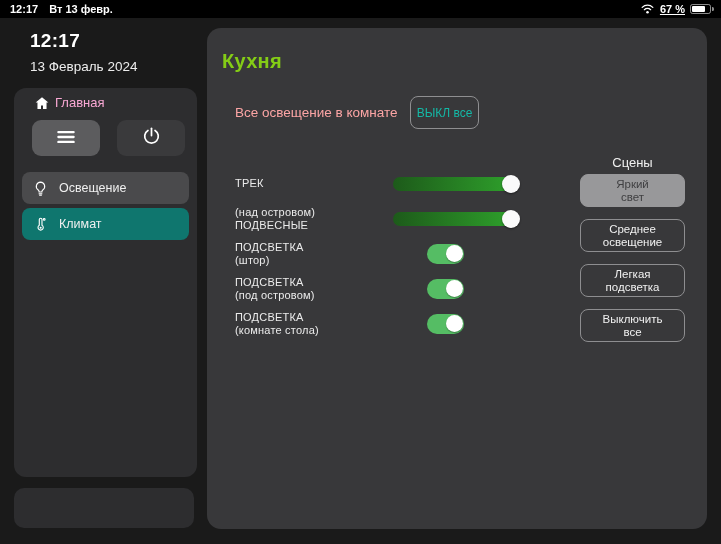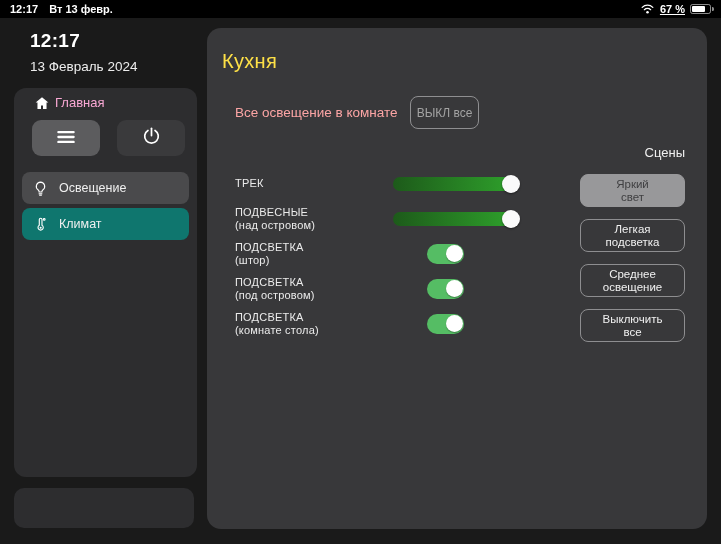--- a/index.html
+++ b/index.html
@@ -39,31 +39,31 @@
     margin-bottom:4px; padding-left:10px; color:#f0f0f0; font-size:12.5px; background:#0f766e; cursor:pointer; }
   .nav-item.selected { background:#4a4a4c; }
   .nav-icon { display:flex; align-items:center; }
 
   .bottom-card { position:absolute; left:14px; top:488px; width:180px; height:40px;
     background:#2d2d2f; border-radius:10px; }
 
   
   .main-panel { position:absolute; left:207px; top:28px; width:500px; height:501px;
     background:#38383a; border-radius:14px; }
-  .room-title { position:absolute; left:15px; top:22px; font-size:20px; color:#fde047; letter-spacing:.3px; }
+  .room-title { position:absolute; left:15px; top:22px; font-size:20px; color:#84cc16; letter-spacing:.3px;font-weight:bold; }
 
   .all-label { position:absolute; left:28px; top:77px; font-size:13.5px; color:#fca5a5; }
   .btn-outline { position:absolute; left:203px; top:68px; width:69px; height:33px;
     background:transparent; border:1px solid #8f8f91; border-radius:8px;
-    color:#a3a3a3; font-size:12px; font-family:inherit; cursor:pointer; }
+    color:#14b8a6; font-size:12px; font-family:inherit; cursor:pointer; }
   .btn-filled { position:absolute; left:277px; top:68px; width:70px; height:33px;
     background:#98989a; border:none; border-radius:8px; color:#3e3e40; font-size:12px;
     font-family:inherit; cursor:pointer; }
 
-  .scenes-title { position:absolute; left:373px; top:117px; width:105px; text-align:right;
+  .scenes-title { position:absolute; left:373px; top:127px; width:105px; text-align:center;
     font-size:13px; color:#f0f0f0; }
   #scene-buttons { position:absolute; left:373px; top:146px; width:105px; }
   .scene-btn { display:block; width:105px; height:33px; margin-bottom:12px; border-radius:8px;
     background:transparent; border:1px solid #8e8e90; color:#f1f1f1;
     font-size:11.5px; line-height:13px; white-space:pre-line; text-align:center;
     font-family:inherit; padding:2px 4px; cursor:pointer; }
   .scene-btn.selected { background:#98989a; border-color:#98989a; color:#3f3f41; }
 
   #controls { position:absolute; left:28px; top:138px; width:290px; }
   .control-row { display:flex; align-items:center; height:35px; }
@@ -170,22 +170,22 @@
             <span>ТРЕК</span>
           </div>
           <div class="ctl-cell">
             <div class="slider">
               <div class="slider-thumb"></div>
             </div>
           </div>
         </div>
         <div class="control-row">
           <div class="ctl-label">
+            <span>(над островом)</span>
             <span>ПОДВЕСНЫЕ</span>
-            <span>(над островом)</span>
           </div>
           <div class="ctl-cell">
             <div class="slider">
               <div class="slider-thumb"></div>
             </div>
           </div>
         </div>
         <div class="control-row">
           <div class="ctl-label">
             <span>ПОДСВЕТКА</span>
@@ -216,22 +216,22 @@
           <div class="ctl-cell">
             <div class="toggle on">
               <span class="knob"></span>
             </div>
           </div>
         </div>
       </div>
     <div id="scene-buttons">
         <button class="scene-btn selected">Яркий
 свет</button>
+        <button class="scene-btn">Среднее
+освещение</button>
         <button class="scene-btn">Легкая
 подсветка</button>
-        <button class="scene-btn">Среднее
-освещение</button>
         <button class="scene-btn">Выключить
 все</button>
       </div>
   </div>
 
 </div>
 
 </body></html>

